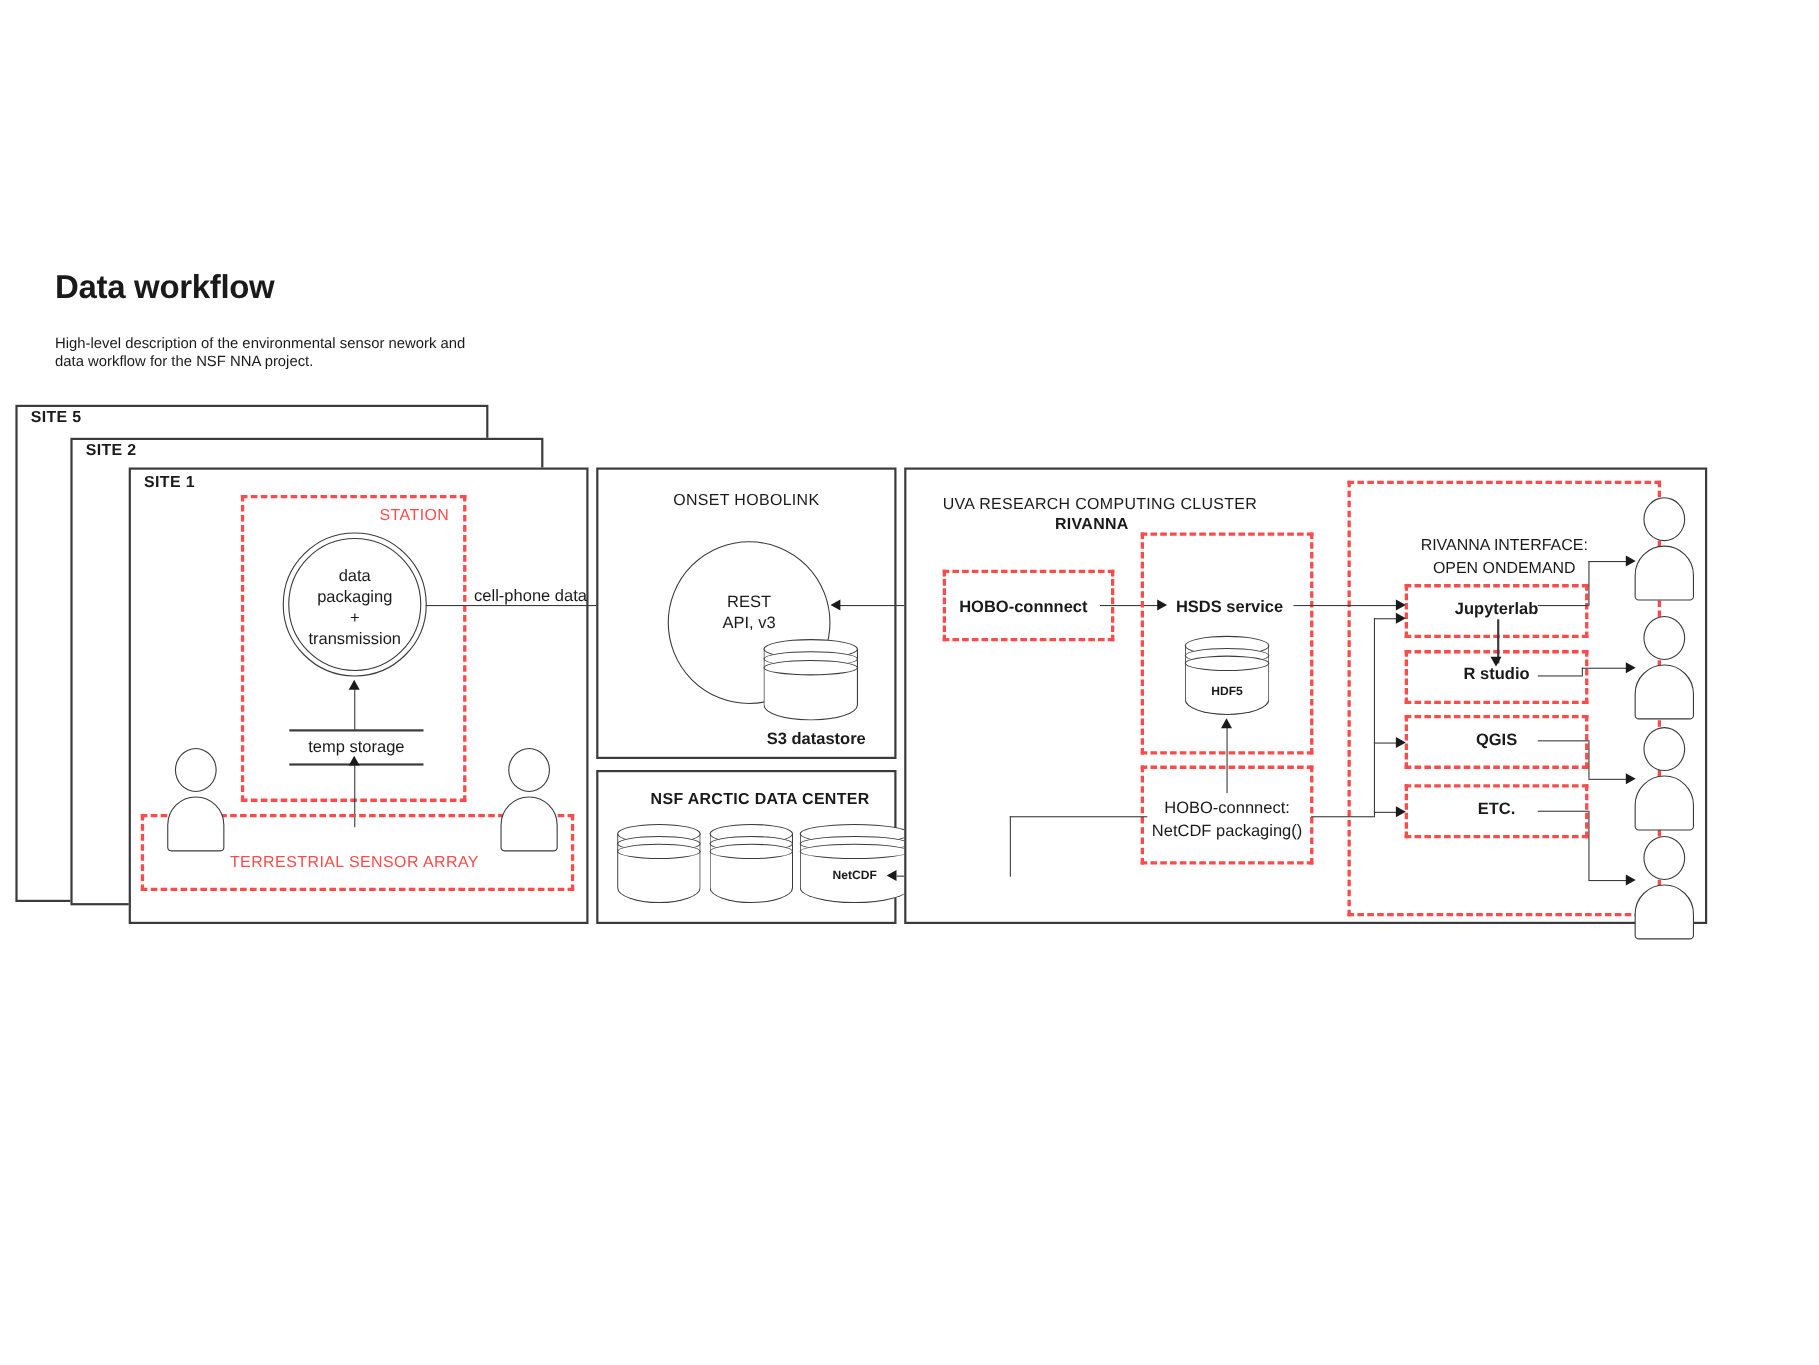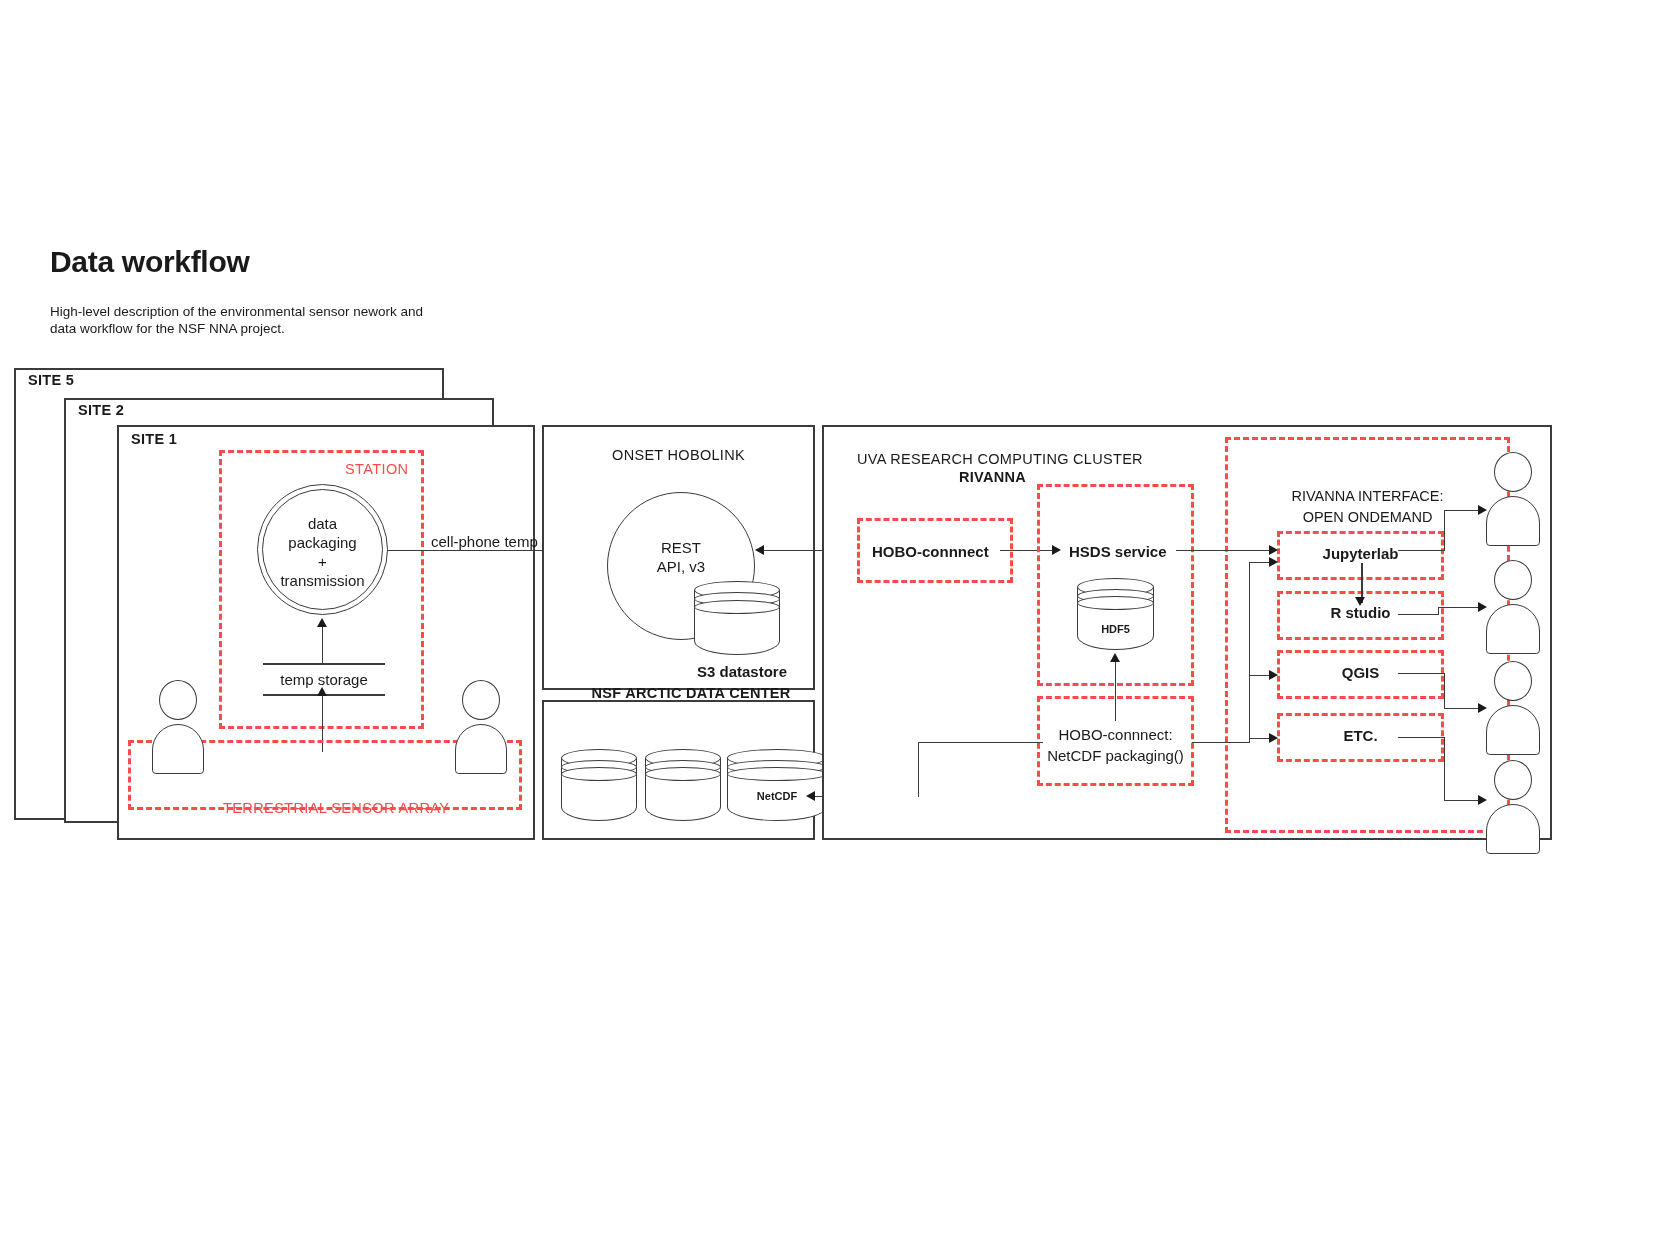--- a/index.html
+++ b/index.html
@@ -91,33 +91,33 @@
 <div class="hl thick" style="left:263px;top:694px;width:122px;"></div>
 <div class="tnode c" style="left:263px;top:671px;width:122px;">temp storage</div>
 
 <div class="vl" style="left:322px;top:626px;height:38px;"></div>
 <div class="arr-u" style="left:317px;top:618px;"></div>
 
 <div class="vl" style="left:322px;top:694px;height:58px;"></div>
 <div class="arr-u" style="left:317px;top:687px;"></div>
 
 <div class="rdash" style="left:128px;top:740px;width:394px;height:70px;"></div>
-<div class="rlabel" style="left:223px;top:776px;margin-top:24px;">TERRESTRIAL SENSOR ARRAY</div>
+<div class="rlabel" style="left:209px;top:776px;">TERRESTRIAL SENSOR ARRAY</div>
 
 <div class="person" style="left:152px;top:680px;width:52px;">
   <div class="head"></div>
   <div class="body"></div>
 </div>
 <div class="person" style="left:455px;top:680px;width:52px;">
   <div class="head"></div>
   <div class="body"></div>
 </div>
 
 <div class="hl" style="left:387px;top:550px;width:212px;"></div>
-<div class="tnode" style="left:431px;top:533px;">cell-phone temp</div>
+<div class="tnode" style="left:431px;top:533px;">cell-phone data</div>
 <div class="arr-r" style="left:597px;top:545px;"></div>
 
 <div class="panel abs" style="left:542px;top:425px;width:273px;height:265px;"></div>
 <div class="panel-title reg center-title" style="left:542px;top:447px;width:273px;text-align:center;">ONSET HOBOLINK</div>
 
 <div class="circle" style="left:607px;top:492px;width:148px;height:148px;"></div>
 <div class="tnode c" style="left:607px;top:538px;width:148px;line-height:19px;">
   <div>REST</div>
   <div>API, v3</div>
 </div>
@@ -127,21 +127,21 @@
   <div class="top" style="top:0;"></div>
   <div class="rib" style="top:11px;"></div>
   <div class="rib" style="top:19px;"></div>
 </div>
 <div class="tnode" style="left:697px;top:663px;font-weight:bold;">S3 datastore</div>
 
 <div class="hl" style="left:763px;top:550px;width:100px;"></div>
 <div class="arr-l" style="left:755px;top:545px;"></div>
 
 <div class="panel abs" style="left:542px;top:700px;width:273px;height:140px;"></div>
-<div class="panel-title center-title" style="left:542px;top:685px;width:298px;text-align:center;">NSF ARCTIC DATA CENTER</div>
+<div class="panel-title center-title" style="left:542px;top:719px;width:298px;text-align:center;">NSF ARCTIC DATA CENTER</div>
 
 <div class="cyl" style="left:561px;top:749px;width:76px;height:72px;">
   <div class="body" style="top:9px;height:63px;"></div>
   <div class="top" style="top:0;"></div>
   <div class="rib" style="top:11px;"></div>
   <div class="rib" style="top:18px;"></div>
   <div class="lbl" style="top:44px;"></div>
 </div>
 <div class="cyl" style="left:645px;top:749px;width:76px;height:72px;">
   <div class="body" style="top:9px;height:63px;"></div>

